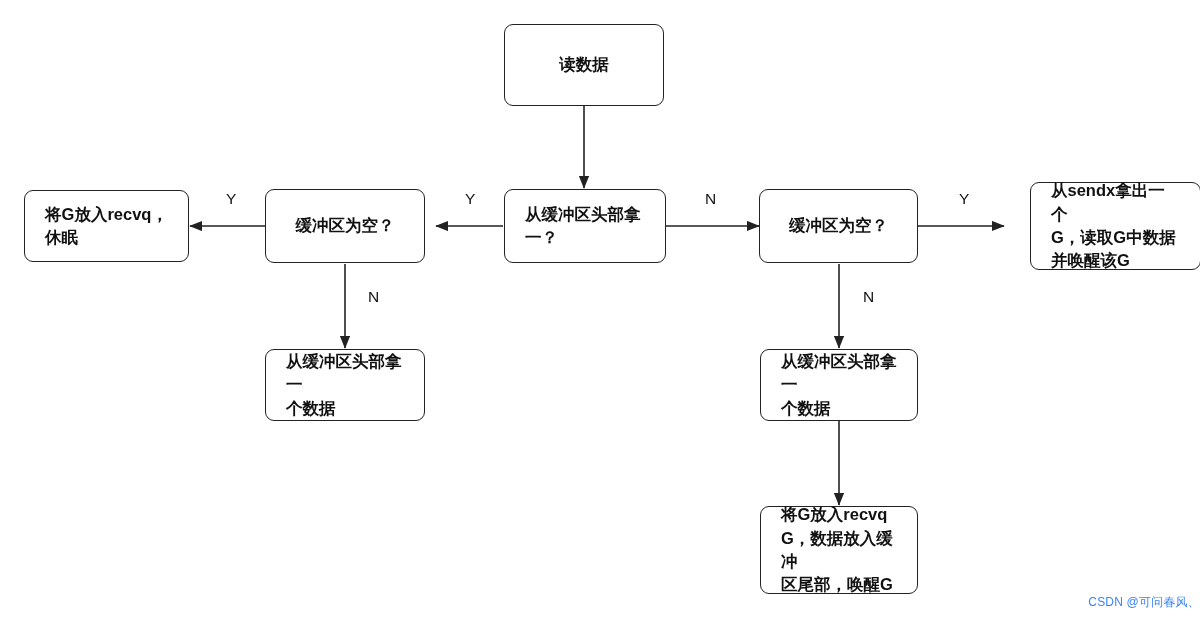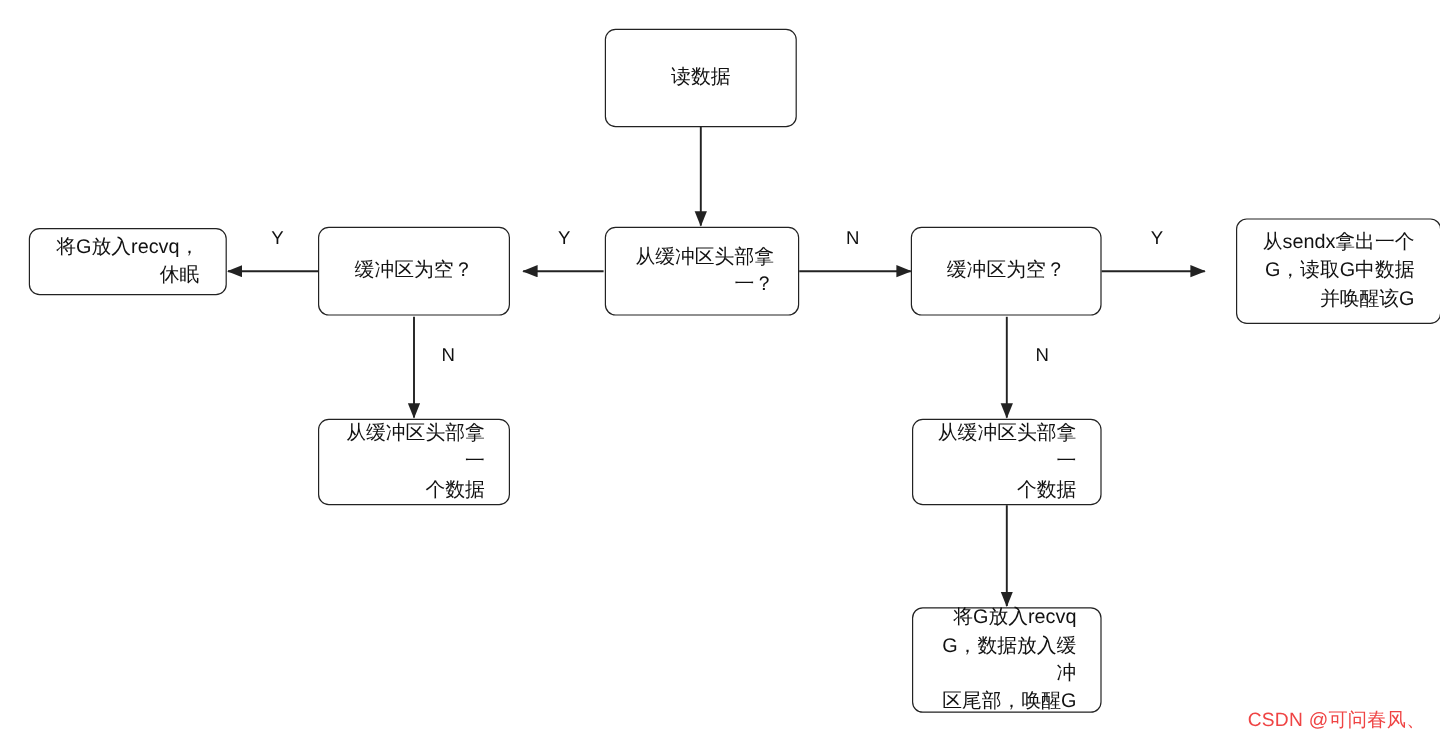--- a/index.html
+++ b/index.html
@@ -18,46 +18,47 @@
   .node {
     position: absolute;
     box-sizing: border-box;
     border: 1.6px solid #222222;
     border-radius: 9px;
     background: #ffffff;
     color: #111111;
     display: flex;
     align-items: center;
     justify-content: center;
-    text-align: right;
+    text-align: left;
     font-size: 16.5px;
     line-height: 1.42;
     white-space: pre-line;
     padding: 4px 20px;
+    font-weight: bold;
   }
   .edge-label {
     position: absolute;
     font-size: 15.5px;
     color: #111111;
     font-family: "Liberation Sans", "DejaVu Sans", sans-serif;
   }
   svg.wires {
     position: absolute;
     left: 0;
     top: 0;
     width: 1200px;
     height: 617px;
     overflow: visible;
   }
   .watermark {
     position: absolute;
-    right: 12px;
+    right: 0;
     bottom: 6px;
-    font-size: 16px;
-    color: #ef4444;
+    font-size: 12px;
+    color: #3b82f6;
     font-family: "Liberation Sans", "DejaVu Sans", sans-serif;
     letter-spacing: 0.2px;
   }
 </style>
 </head>
 <body>
 
 <div id="canvas">
 
   <svg class="wires" viewBox="0 0 1200 617">
@@ -85,21 +86,21 @@
   </svg>
 
   <div class="node" style="left:504px; top:24px; width:160px; height:82px;">读数据</div>
 
   <div class="node" style="left:504px; top:189px; width:162px; height:74px;">从缓冲区头部拿一？</div>
 
   <div class="node" style="left:265px; top:189px; width:160px; height:74px;">缓冲区为空？</div>
 
   <div class="node" style="left:759px; top:189px; width:159px; height:74px;">缓冲区为空？</div>
 
-  <div class="node" style="left:24px; top:190px; width:165px; height:56px;">将G放入recvq，
+  <div class="node" style="left:24px; top:190px; width:165px; height:72px;">将G放入recvq，
 休眠</div>
 
   <div class="node" style="left:265px; top:349px; width:160px; height:72px;">从缓冲区头部拿一
 个数据</div>
 
   <div class="node" style="left:1005px; top:182px; width:171px; height:88px;margin-left:25px;">从sendx拿出一个
 G，读取G中数据
 并唤醒该G</div>
 
   <div class="node" style="left:760px; top:349px; width:158px; height:72px;">从缓冲区头部拿一

